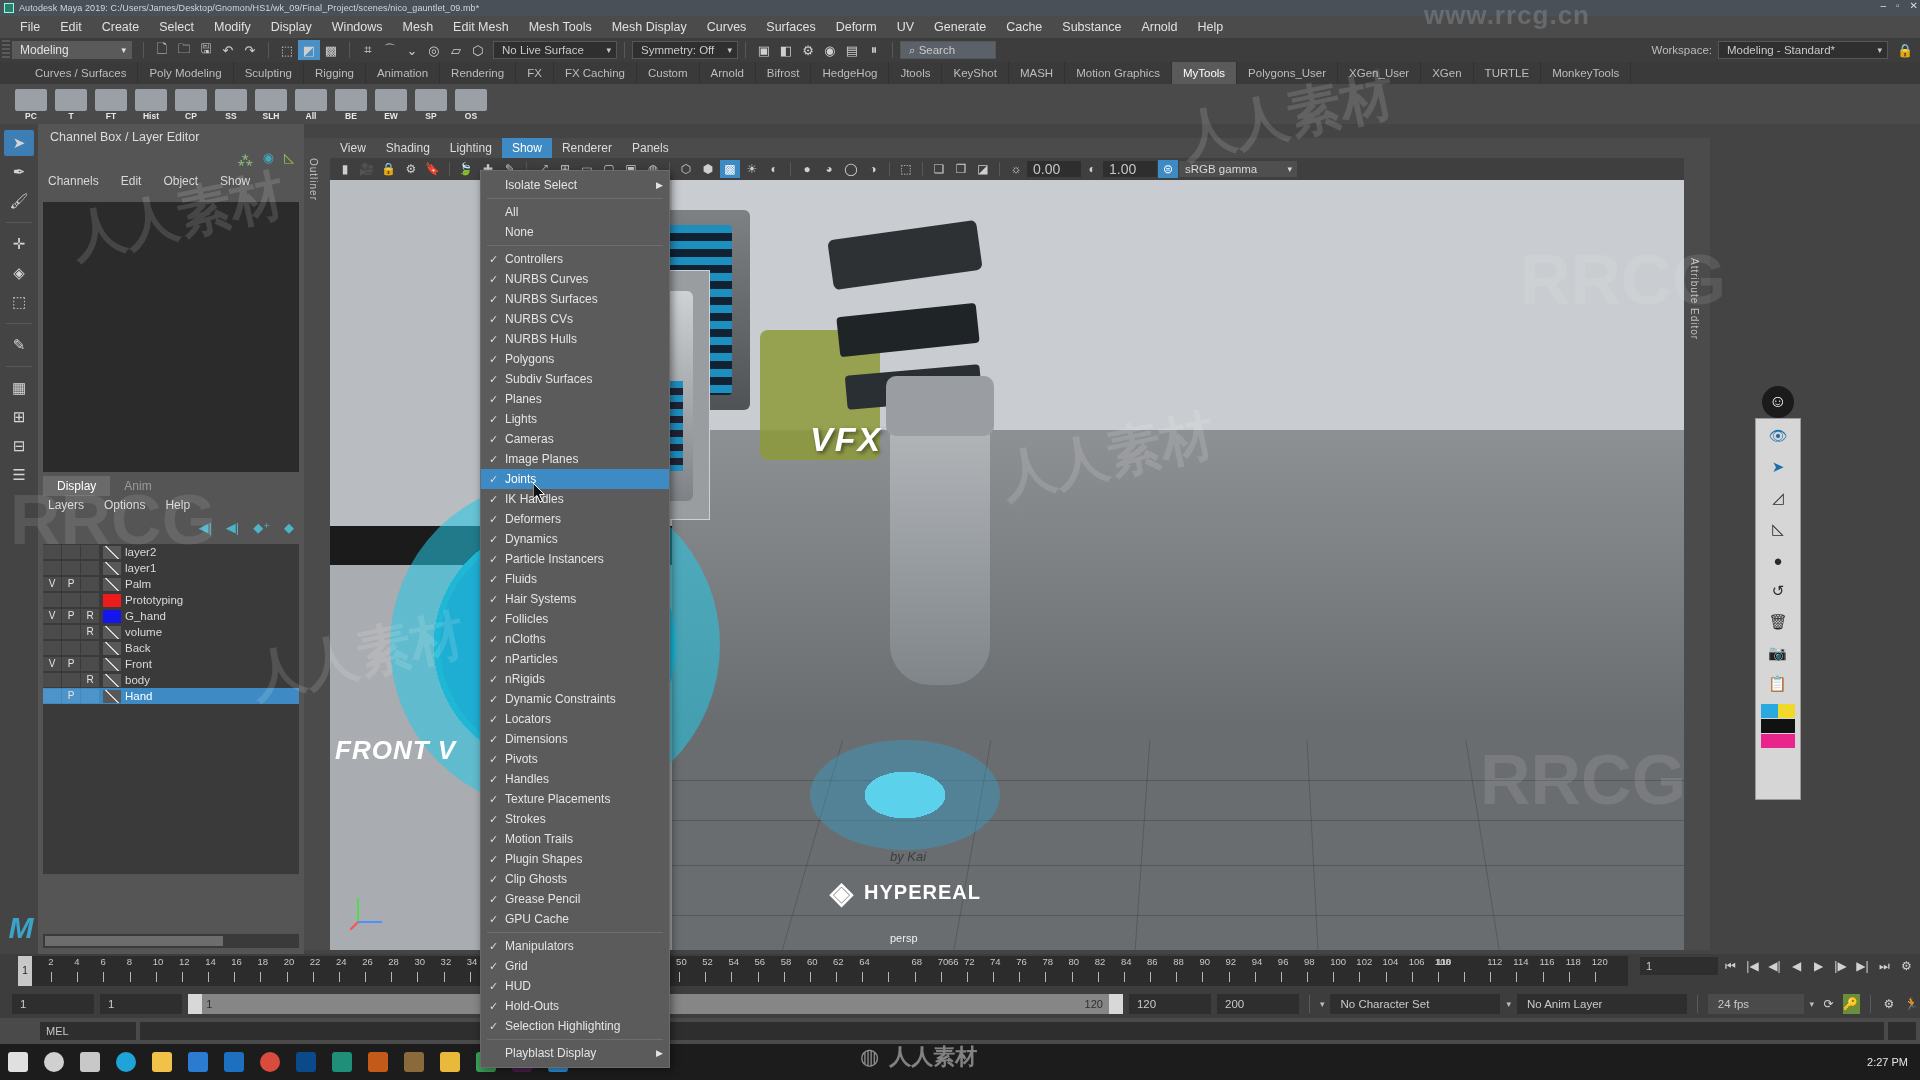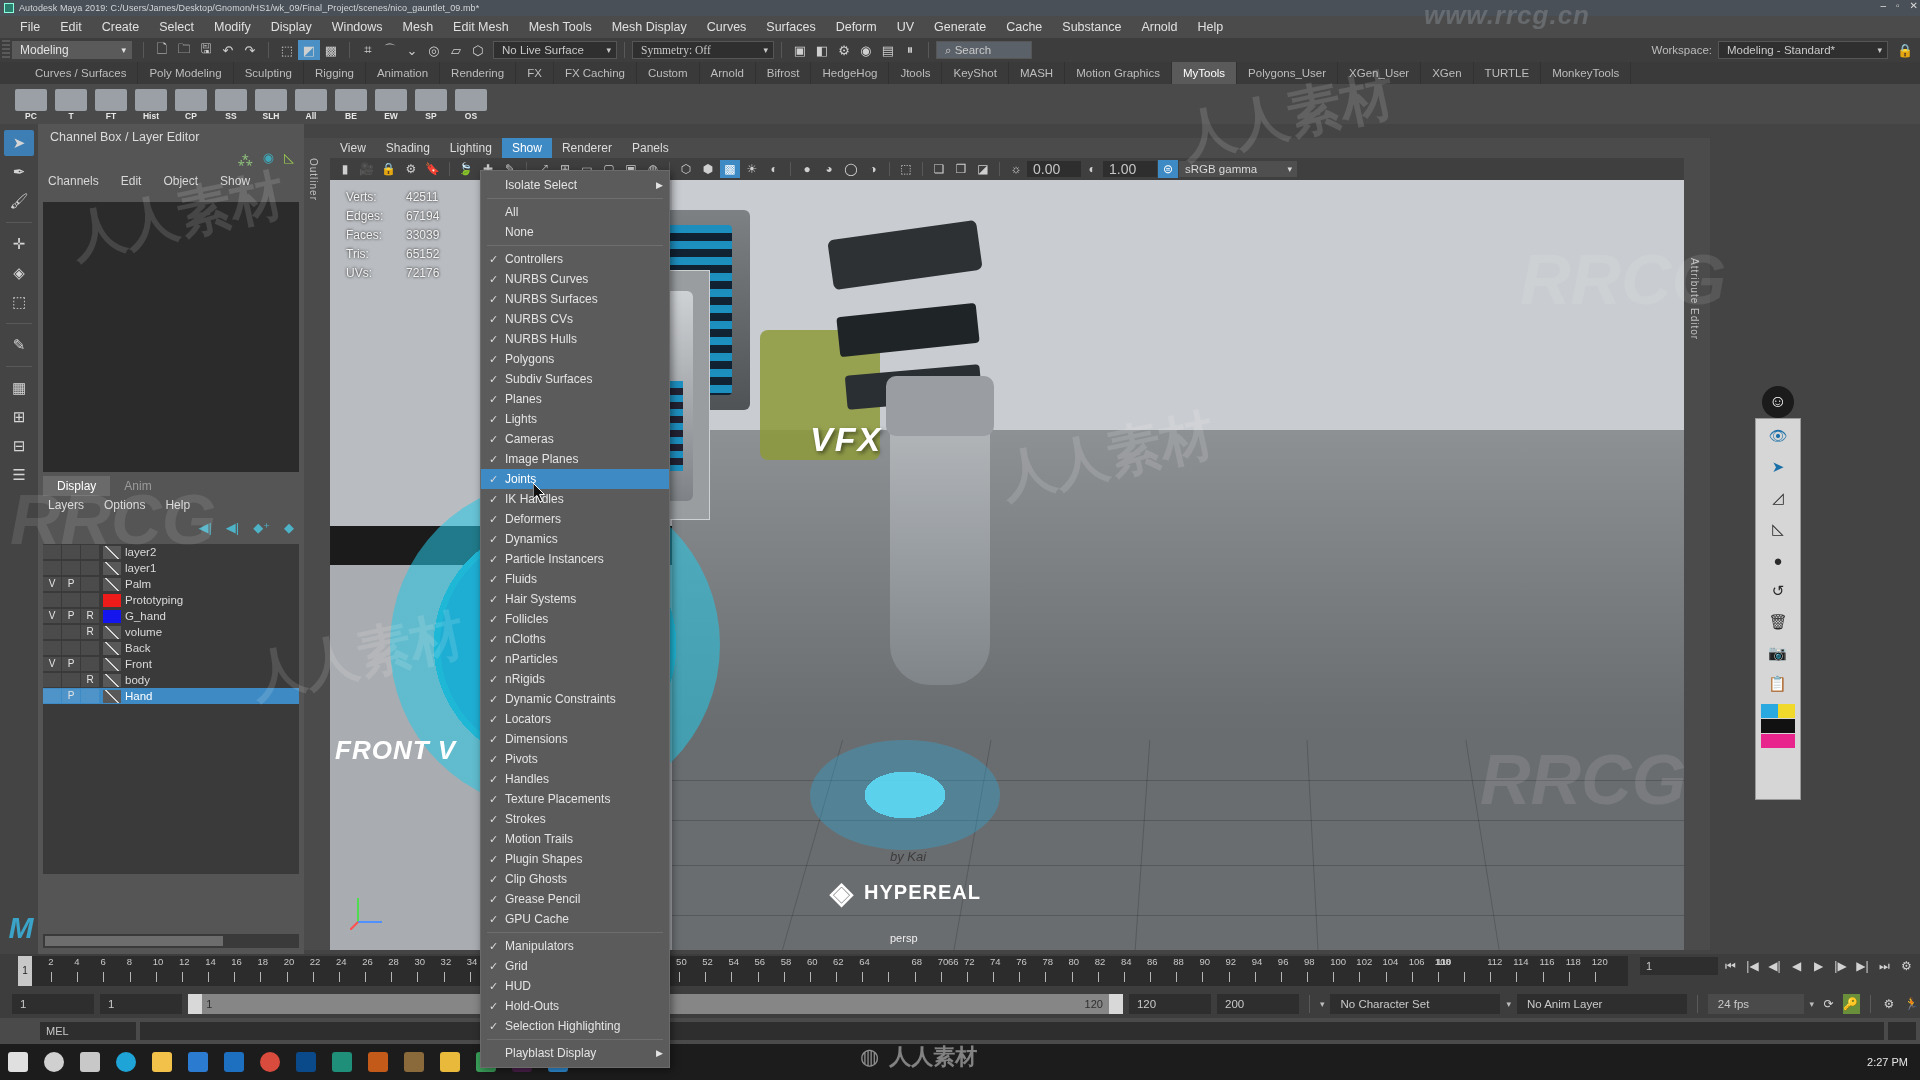--- a/index.html
+++ b/index.html
@@ -228,21 +228,21 @@
   #taskbar { position:absolute; left:0; bottom:0; width:1920px; height:36px;
     background:#1c1c1c; display:flex; align-items:center; padding-left:8px; gap:16px; }
   .tbic { width:20px; height:20px; border-radius:3px; }
   #clock { position:absolute; right:12px; font-size:11px; color:#e6e6e6;
     text-align:right; line-height:12px; }
 
   
   .wm { position:absolute; color:rgba(255,255,255,.13); font-weight:bold;
     pointer-events:none; user-select:none; z-index:80; }
   .wm2 { position:absolute; color:rgba(255,255,255,.10); font-weight:bold;
-    pointer-events:none; user-select:none; z-index:80;font-style:italic; }
+    pointer-events:none; user-select:none; z-index:80; }
   #cursor { position:absolute; left:533px; top:483px; z-index:90; }
 </style>
 </head>
 <body>
 
 <div id="titlebar">
   <div class="tb-ico"></div>
   <div class="tb-text">Autodesk Maya 2019: C:/Users/James/Desktop/Gnomon/HS1/wk_09/Final_Project/scenes/nico_gauntlet_09.mb*</div>
   <div class="tb-btns">
     <span>–</span>
@@ -290,21 +290,21 @@
   <div class="icbtn">▩</div>
   <div class="sl-sep"></div>
   <div class="icbtn">⌗</div>
   <div class="icbtn">⌒</div>
   <div class="icbtn">⌄</div>
   <div class="icbtn">◎</div>
   <div class="icbtn">▱</div>
   <div class="icbtn">⬡</div>
   <div class="sl-field arrow" style="width:124px;margin-left:4px;">No Live Surface</div>
   <div class="sl-sep"></div>
-  <div class="sl-field arrow" style="width:142px;font-family:Liberation Serif, serif;">Symmetry: Off</div>
+  <div class="sl-field arrow" style="width:106px;">Symmetry: Off</div>
   <div class="sl-sep"></div>
   <div class="icbtn">▣</div>
   <div class="icbtn">◧</div>
   <div class="icbtn">⚙</div>
   <div class="icbtn">◉</div>
   <div class="icbtn">▤</div>
   <div class="icbtn">⏸</div>
   <div class="sl-sep"></div>
   <div class="sl-field" style="width:96px;background:#5b6168;" title="Search">⌕ Search</div>
   <div id="workspace-area">
@@ -607,27 +607,20 @@
     <div style="position:absolute;left:28px;top:110px;width:36px;height:90px;background:repeating-linear-gradient(#1d8fbf 0 7px,#223 7px 14px);"></div>
   </div>
 
   <div id="bigdisc" class="hexfan"></div>
   <div style="position:absolute;left:110px;top:350px;width:230px;height:230px;border-radius:50%;background:radial-gradient(circle,#0d4f63 0 40%,rgba(30,170,210,.75) 40% 100%);"></div>
   <div style="position:absolute;left:480px;top:560px;width:190px;height:110px;border-radius:50%;background:radial-gradient(ellipse,rgba(90,220,250,.9) 0 30%,rgba(40,170,220,.35) 30% 100%);"></div>
 
   <div style="position:absolute;left:560px;top:205px;width:100px;height:300px;background:linear-gradient(#b9bdc0,#80858a);border-radius:14px 14px 40px 40px;"></div>
   <div style="position:absolute;left:556px;top:196px;width:108px;height:60px;background:#9a9ea2;border-radius:10px;"></div>
 
-  <div id="hud">
-    <div><span class="hk">Verts:</span><span>42511</span></div>
-    <div><span class="hk">Edges:</span><span>67194</span></div>
-    <div><span class="hk">Faces:</span><span>33039</span></div>
-    <div><span class="hk">Tris:</span><span>65152</span></div>
-    <div><span class="hk">UVs:</span><span>72176</span></div>
-  </div>
 
   <div id="vfx-text">VFX</div>
   <div id="frontview-text">FRONT V</div>
   <div id="hypereal">
     <span style="font-size:30px;">◈</span>
     <span>HYPEREAL</span>
   </div>
   <div style="position:absolute;left:560px;bottom:86px;font-size:13px;color:#3c3c3c;font-style:italic;">by Kai</div>
   <div id="persp-label">persp</div>
 

